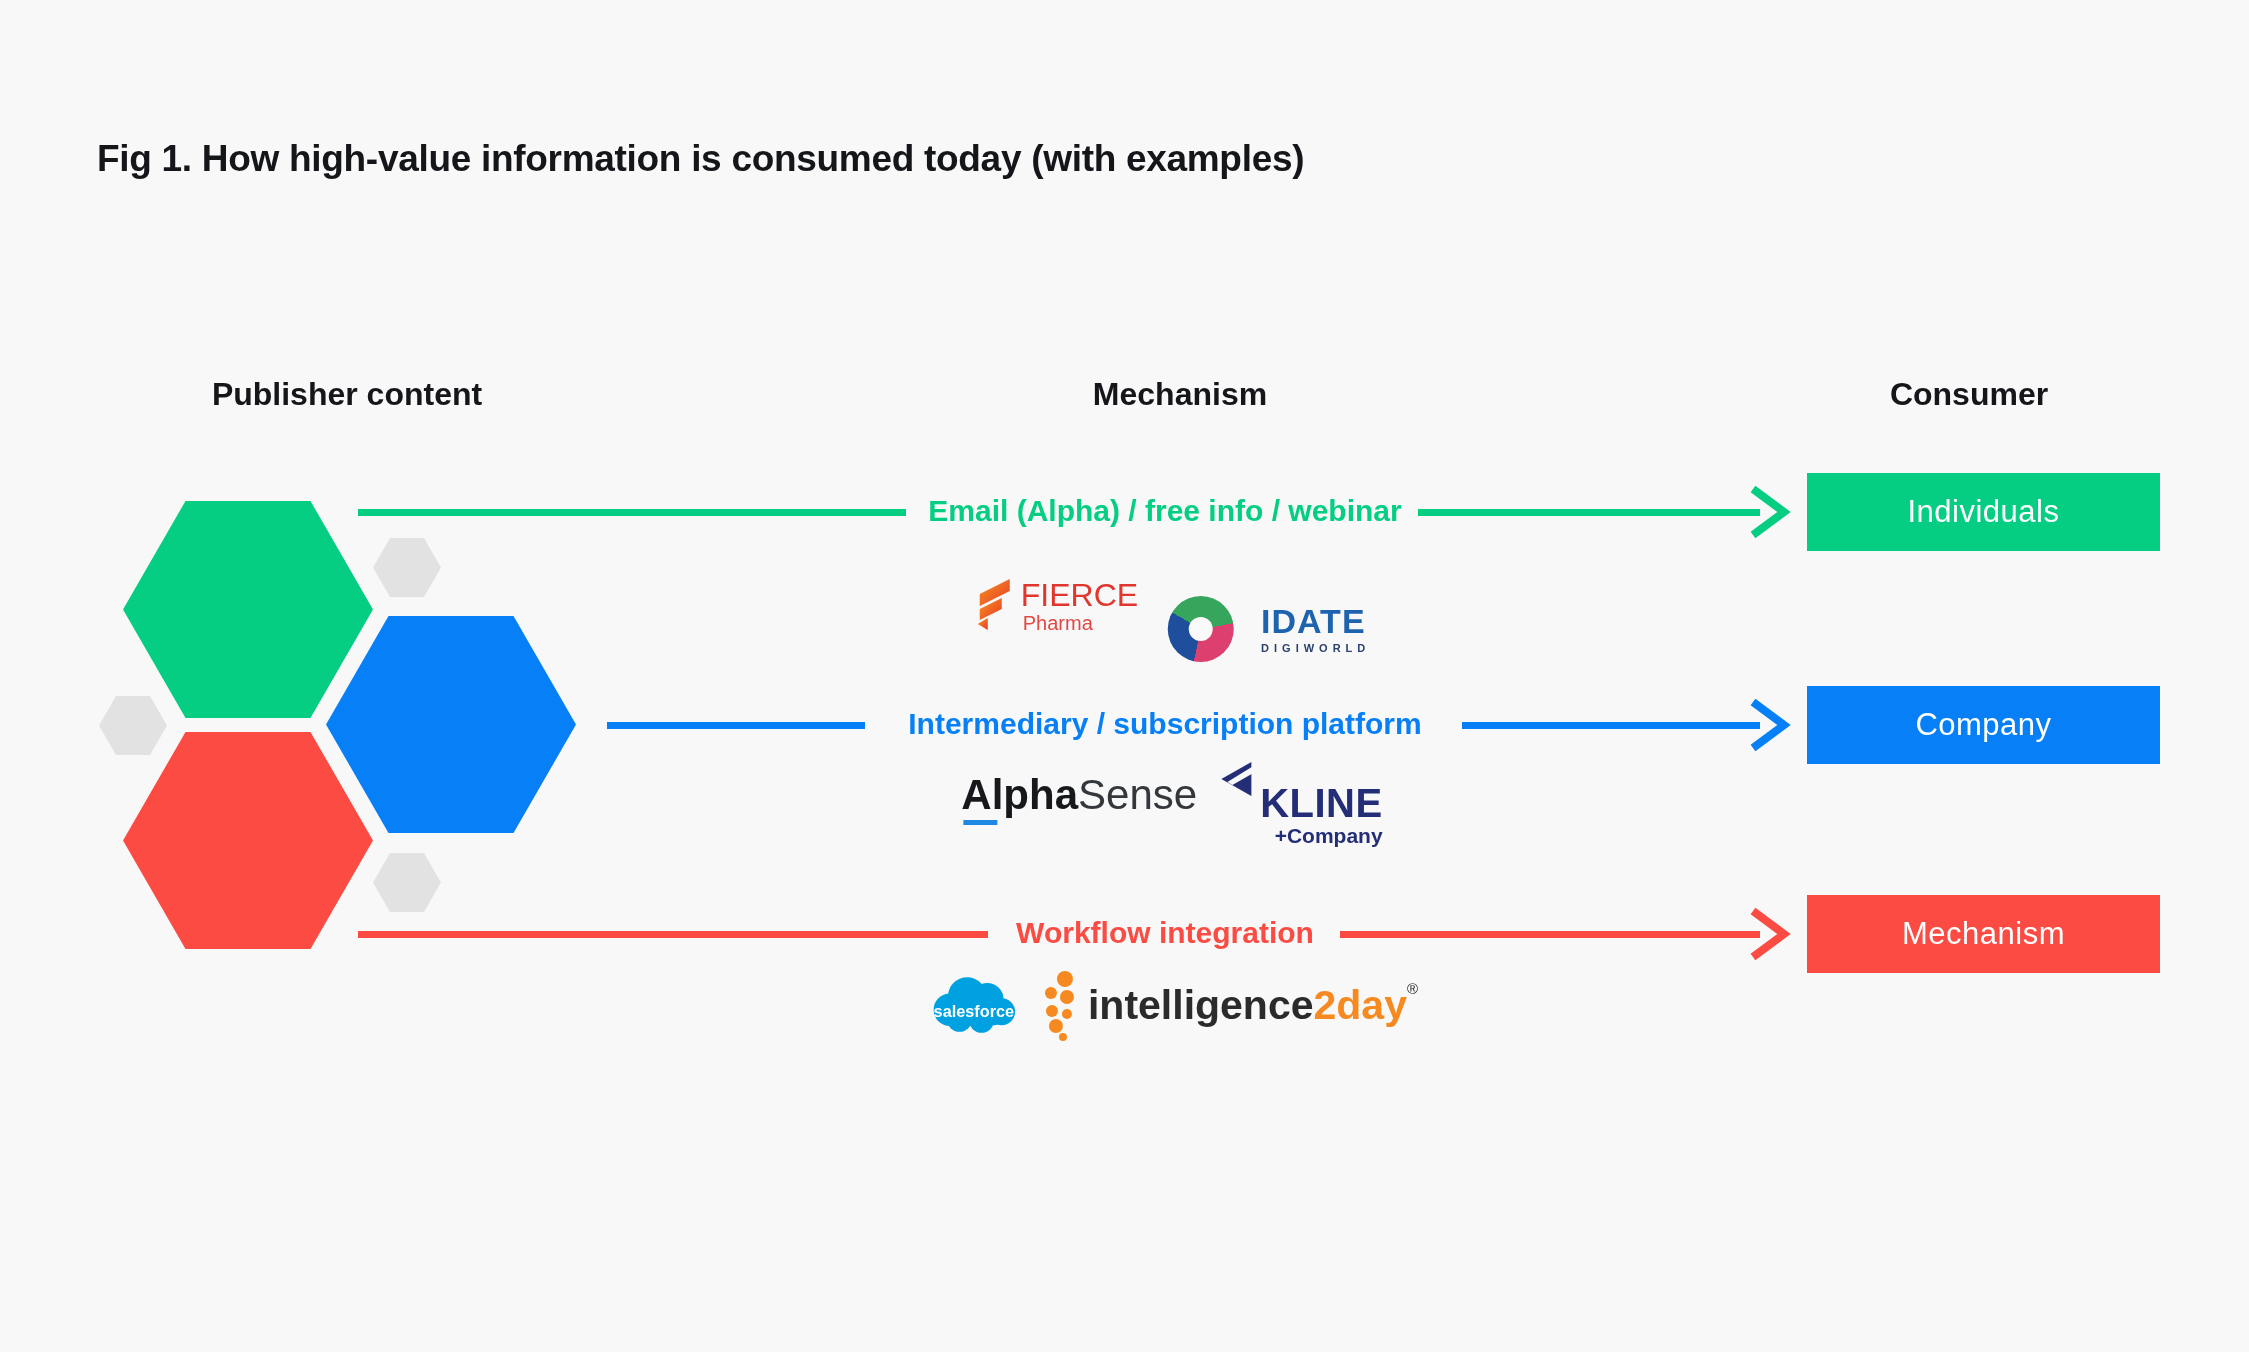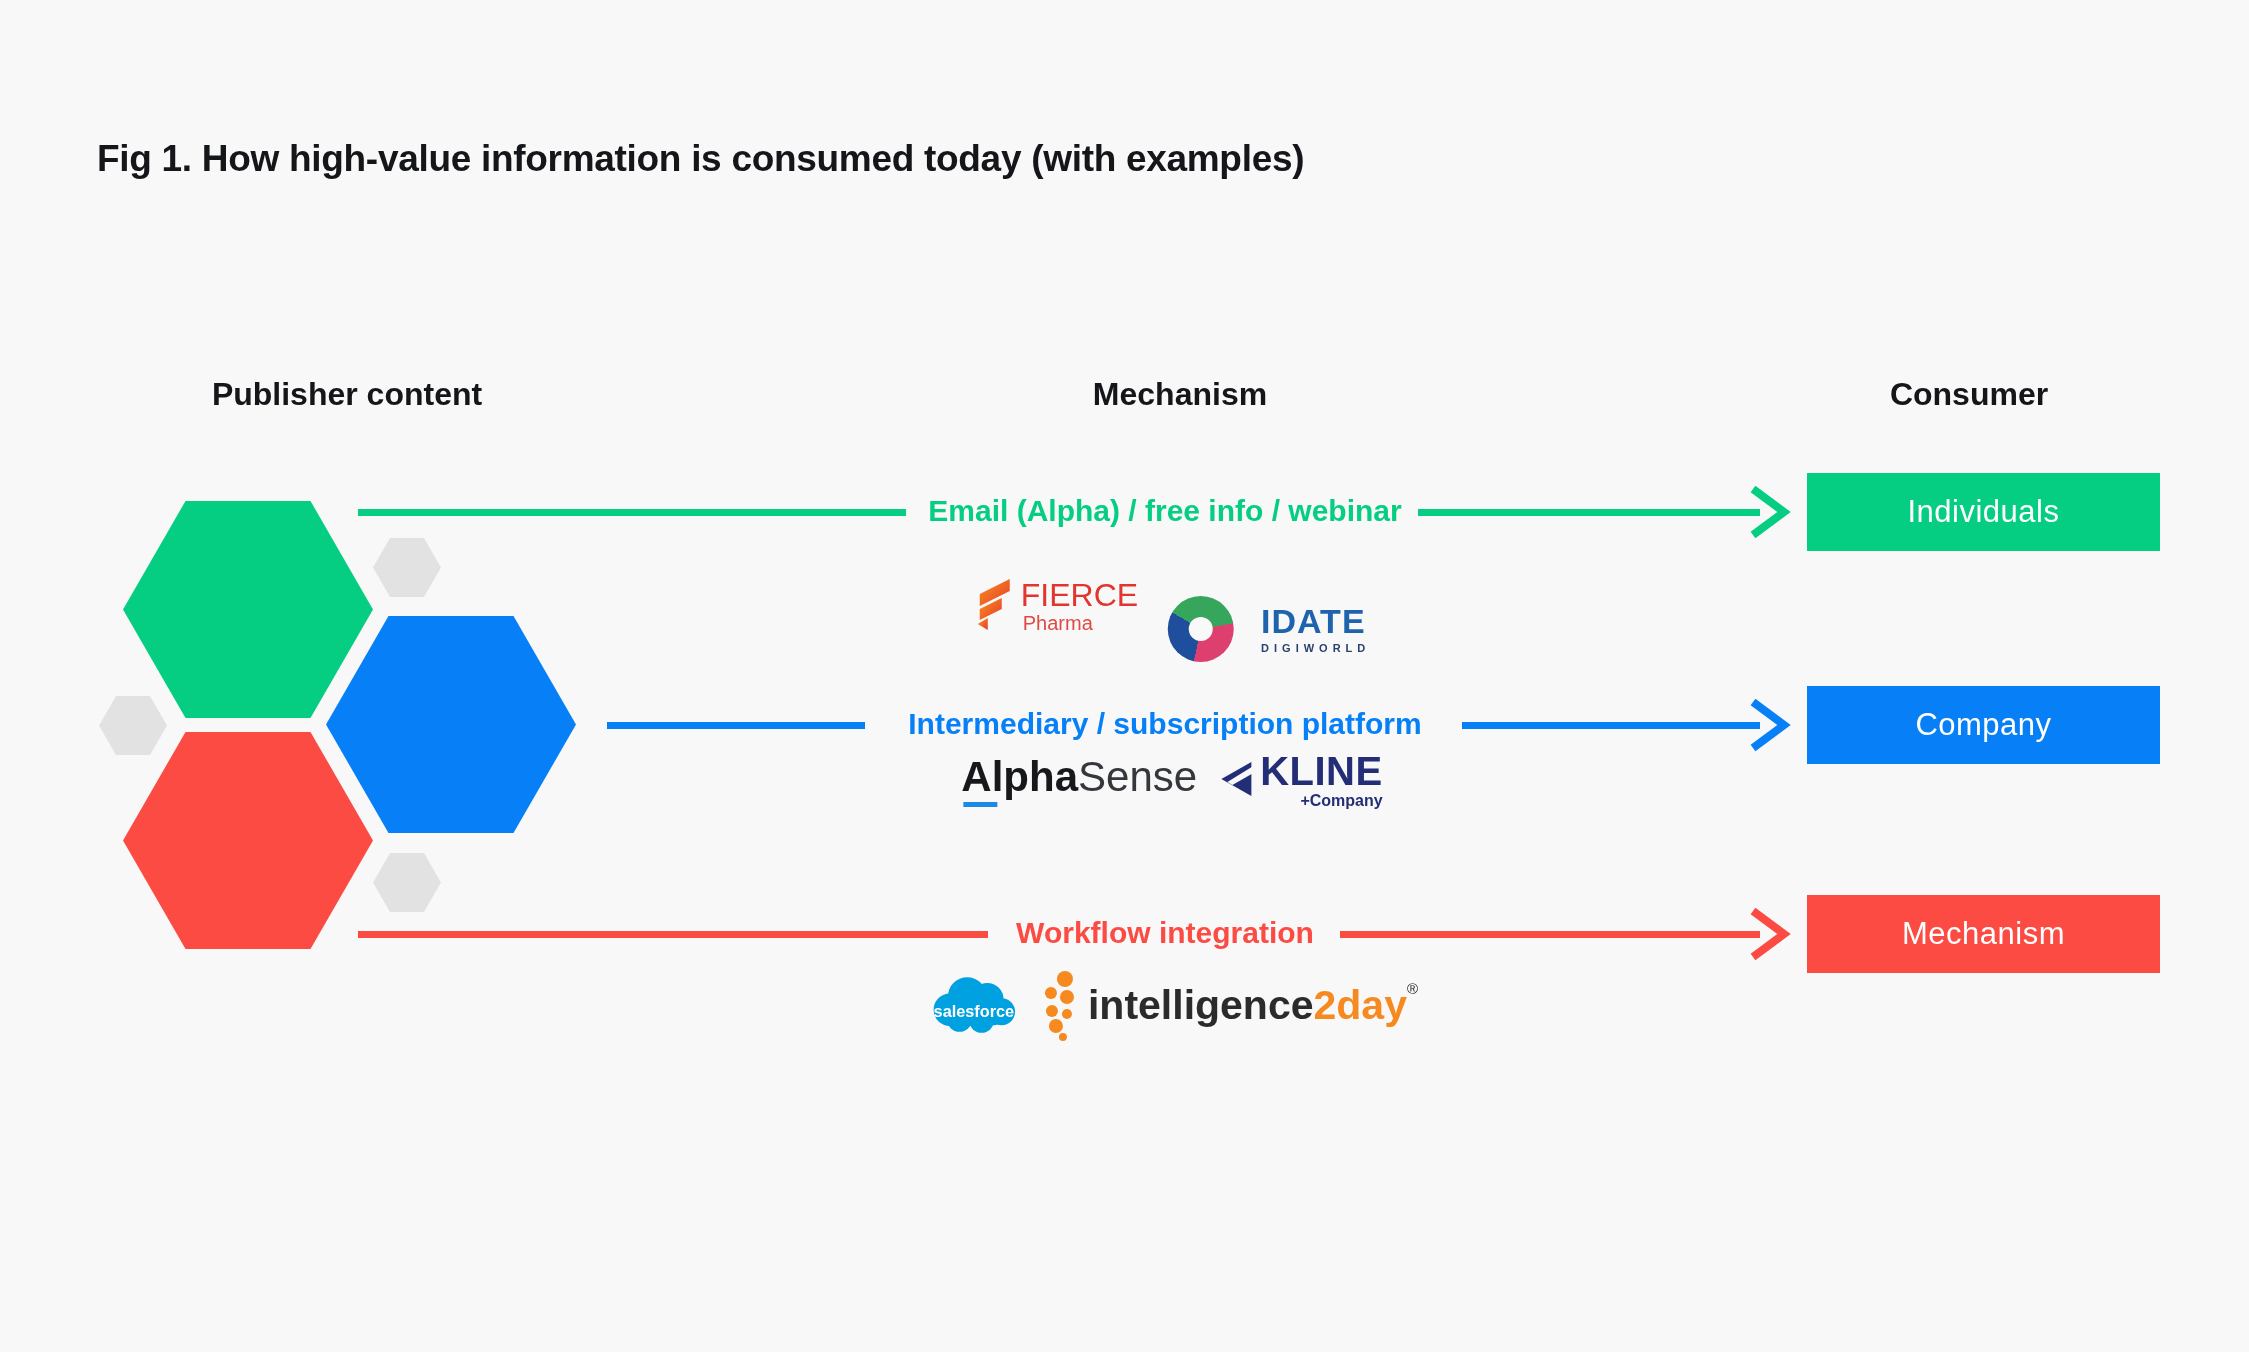--- a/index.html
+++ b/index.html
@@ -86,23 +86,23 @@
 
   
   .alphasense{font-size:42px;display:flex;align-items:baseline;padding-bottom:8px;}
   .as-bold{font-weight:700;color:#17181B;position:relative;}
   .as-bold::after{content:"";position:absolute;left:2px;bottom:-6px;width:34px;height:5px;background:#1E88E5;}
   .as-reg{font-weight:400;color:#34383D;}
 
   
   .kline{display:flex;gap:5px;align-items:flex-start;}
   .kline-icon{margin-top:8px;flex:none;}
-  .kline-textcol{display:flex;flex-direction:column;align-items:flex-end;}
+  .kline-textcol{display:flex;flex-direction:column;align-items:flex-end;margin-top:32px;}
   .kline-name{font-size:40px;font-weight:800;color:#232E77;line-height:0.95;letter-spacing:0.5px;}
-  .kline-sub{font-size:16px;font-weight:700;color:#232E77;margin-top:3px;line-height:1;}
+  .kline-sub{font-size:21px;font-weight:700;color:#232E77;margin-top:3px;line-height:1;}
 
   
   .sf{flex:none;}
 
   
   .i2d{display:flex;align-items:center;gap:10px;}
   .i2d-text{font-size:41px;color:#2B2B2B;font-weight:600;display:flex;align-items:flex-start;line-height:1.1;}
   .i2d-orange{color:#F6891F;font-weight:700;}
   .i2d-mark{font-size:15px;margin-top:-2px;font-weight:400;}
 </style>

